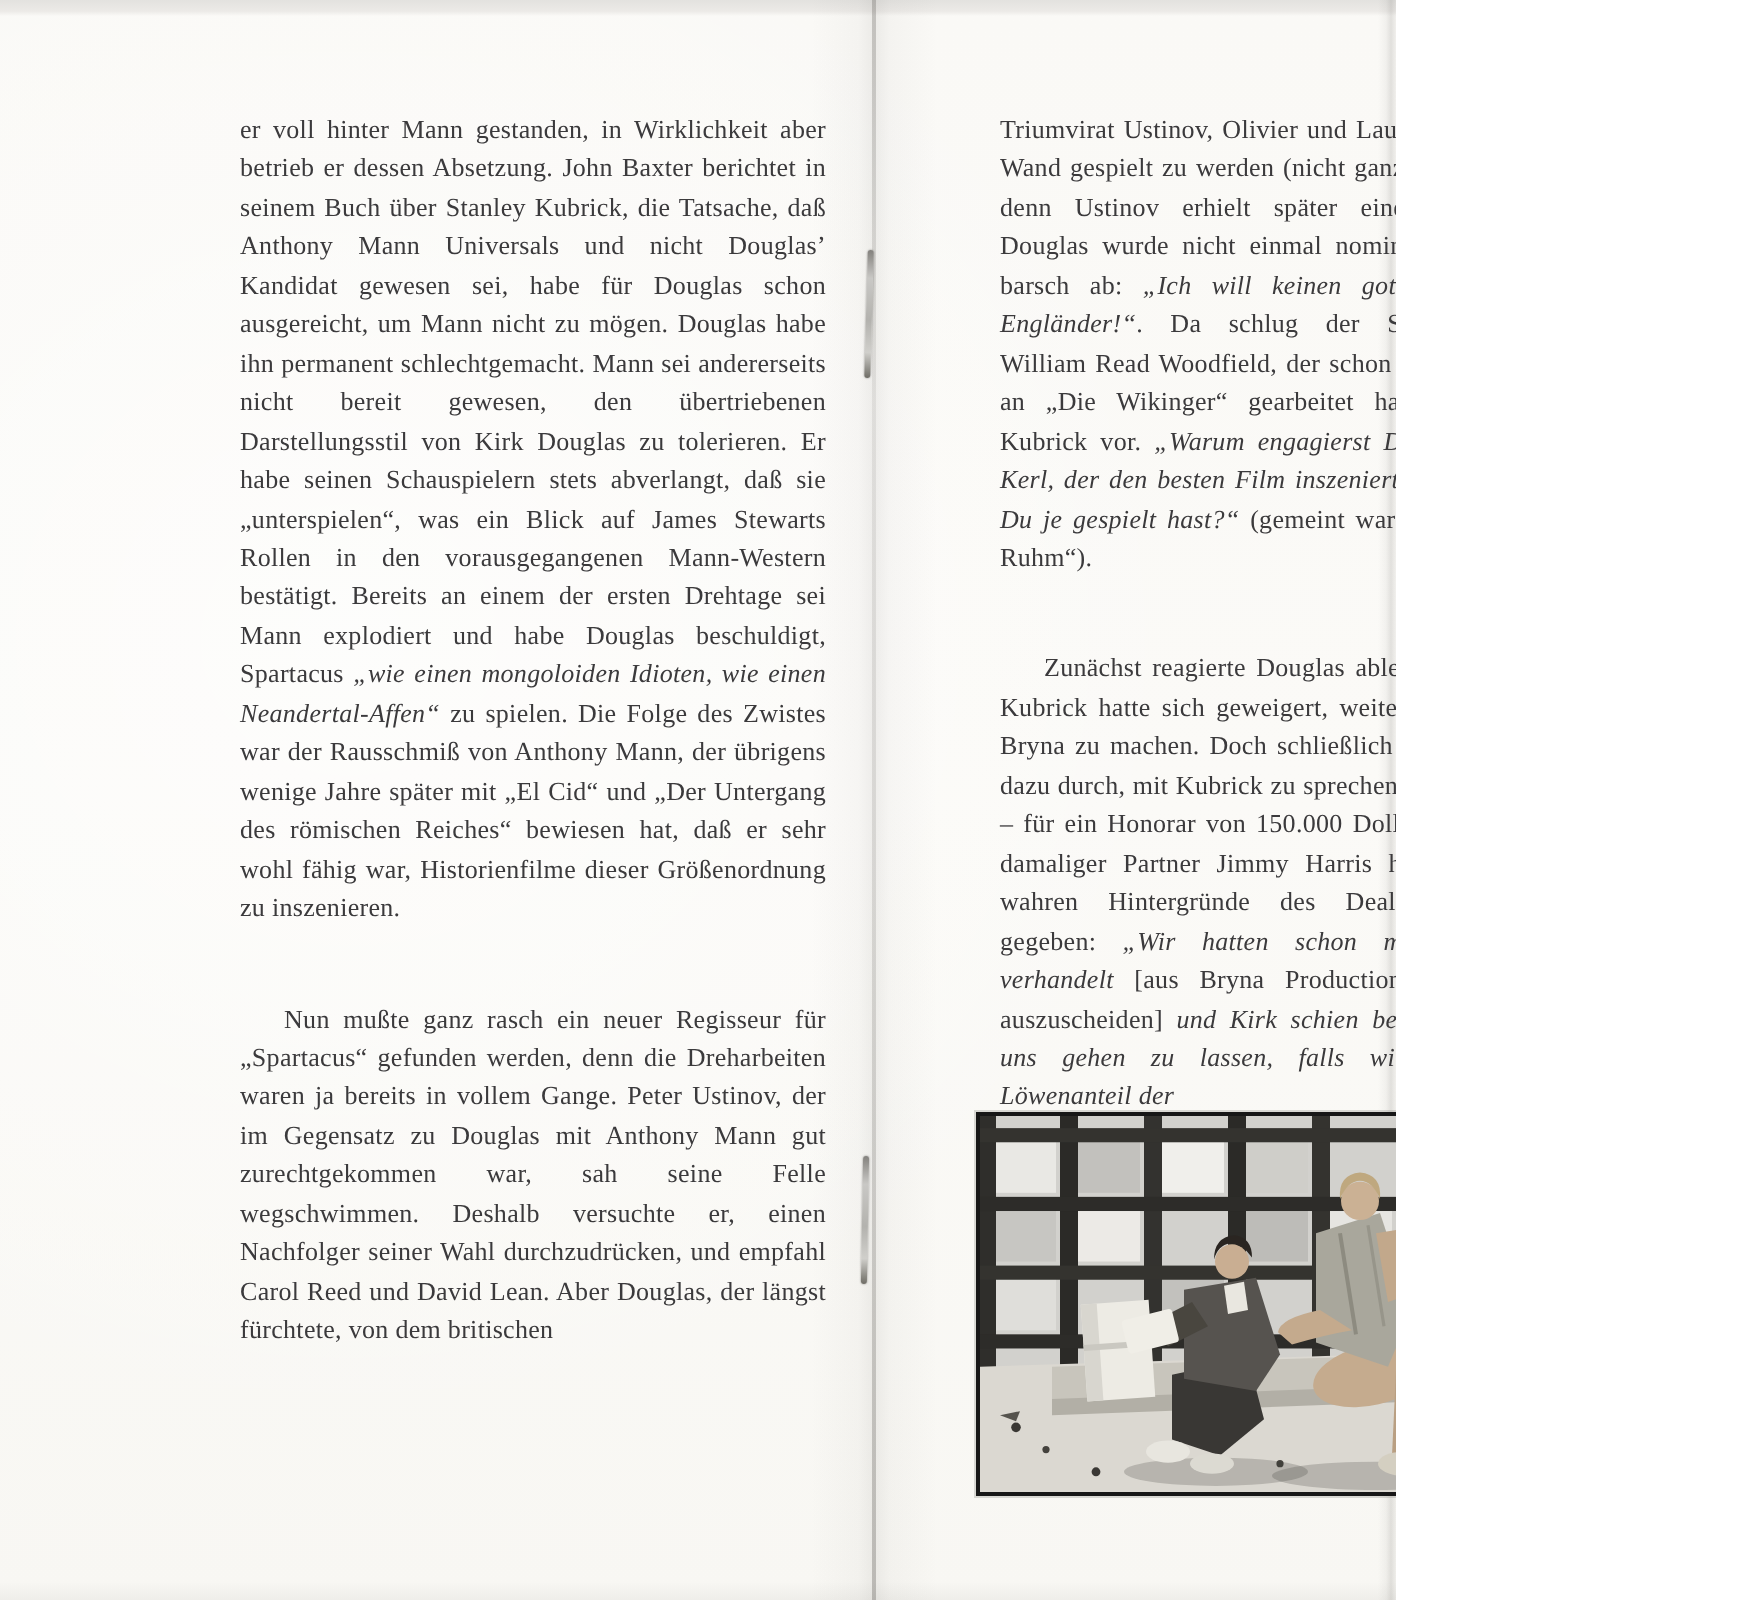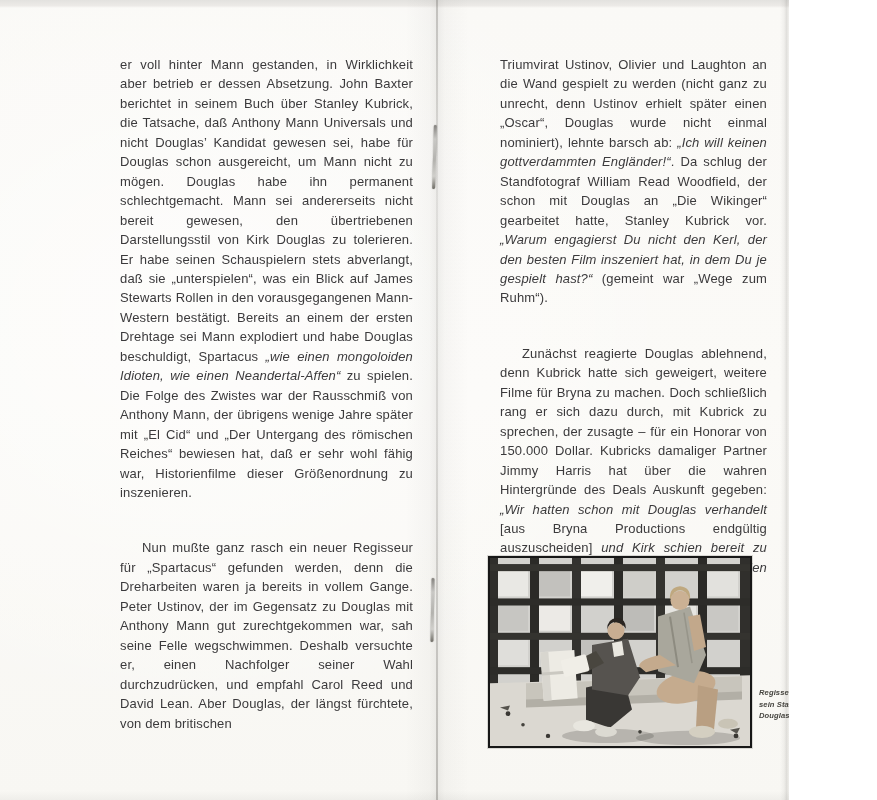--- a/index.html
+++ b/index.html
@@ -1,21 +1,21 @@
 <!DOCTYPE html>
 <html><head>
 <meta charset="utf-8">
 <style>
   html,body{margin:0;padding:0;background:#ffffff;}
   .scan{
-    position:relative;width:789px;height:800px;overflow:hidden;
+    position:relative;width:698px;height:800px;overflow:hidden;
     background:
       radial-gradient(ellipse at 25% 40%, rgba(255,255,255,0.6), rgba(0,0,0,0) 60%),
       linear-gradient(180deg,#faf9f6 0%,#fbfaf7 50%,#f8f7f3 100%);
-    font-family:Liberation Sans, sans-serif;
+    font-family:Liberation Serif, serif;
   }
   .edge-top{position:absolute;left:0;top:0;width:877px;height:8px;
     background:linear-gradient(180deg,#e3e2df 0%,#eceae7 70%,rgba(236,234,231,0) 100%);}
   .edge-right{position:absolute;right:0;top:0;width:9px;height:800px;
     background:linear-gradient(90deg,rgba(0,0,0,0) 0%,rgba(70,68,64,0.05) 45%,rgba(70,68,64,0.14) 72%,rgba(70,68,64,0.05) 100%);}
   .edge-bottom{position:absolute;left:0;bottom:0;width:877px;height:9px;
     background:linear-gradient(0deg,rgba(70,68,64,0.05),rgba(0,0,0,0));}
   .gutter{position:absolute;left:405px;top:0;width:64px;height:800px;
     background:linear-gradient(90deg,rgba(0,0,0,0) 0%,rgba(60,58,54,0.03) 38%,rgba(60,58,54,0.08) 50%,rgba(60,58,54,0.03) 62%,rgba(0,0,0,0) 100%);}
   .crease{position:absolute;left:436px;top:0;width:2px;height:800px;

